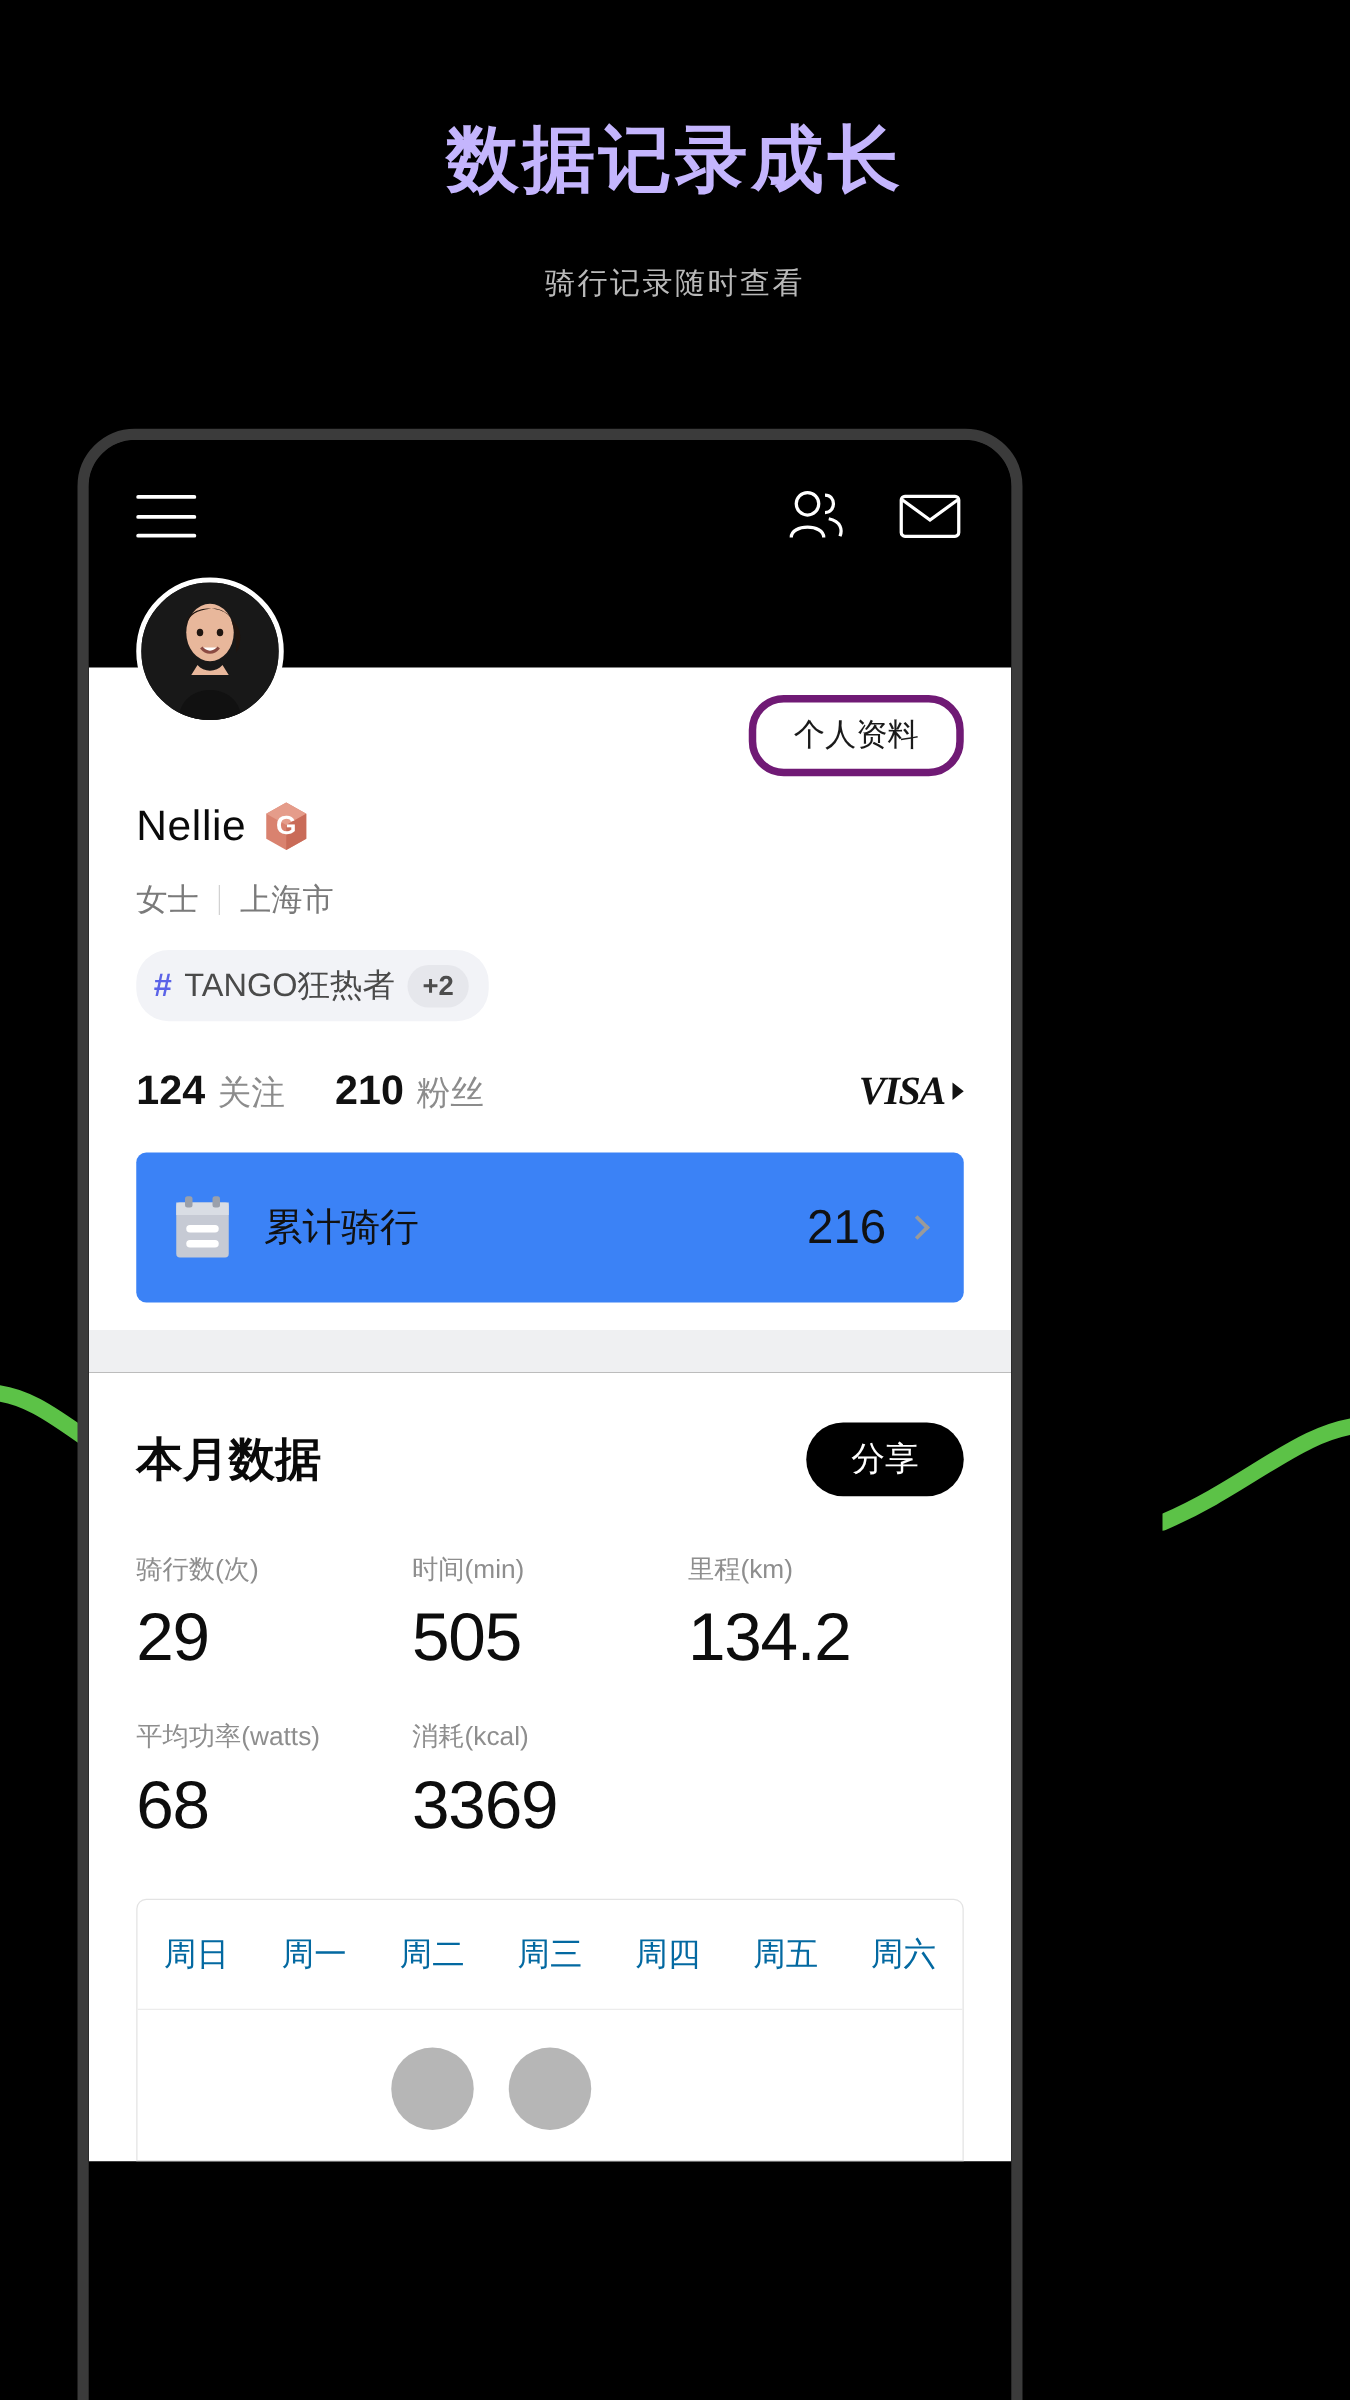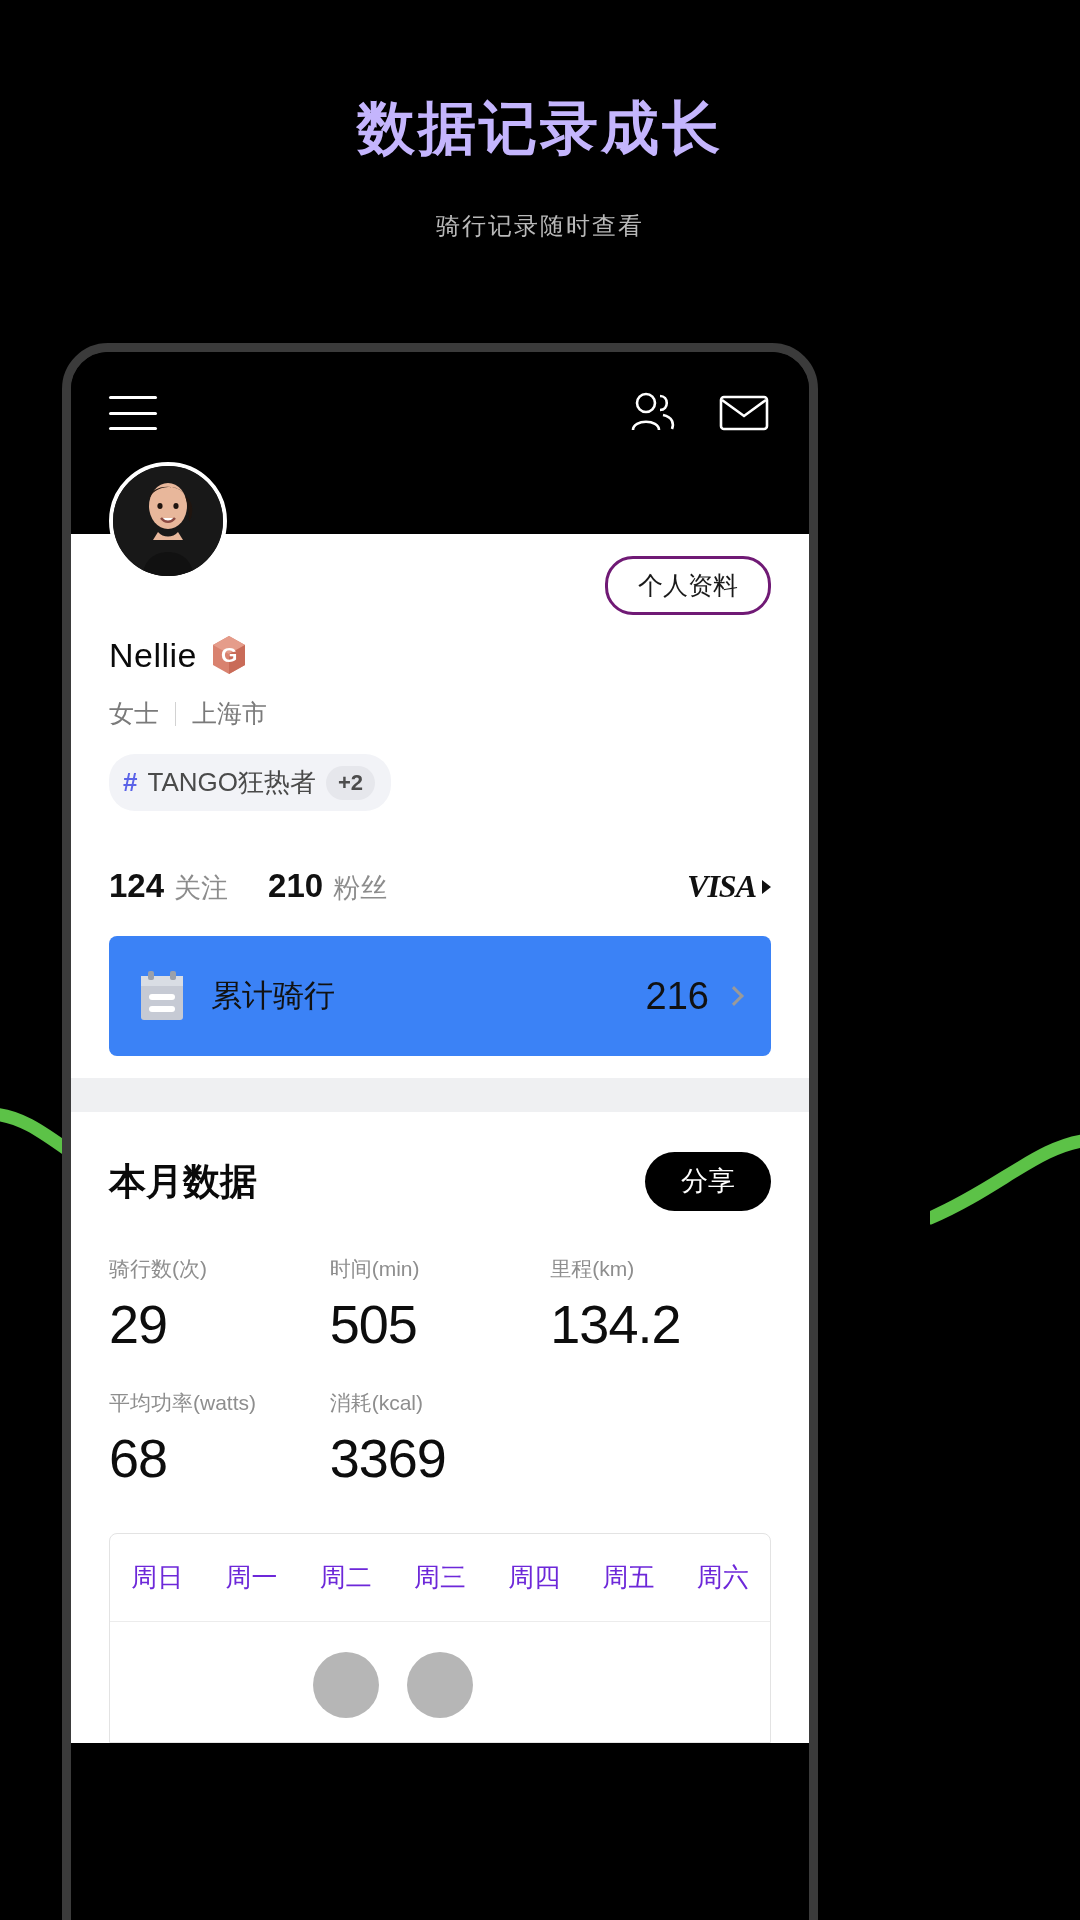--- a/index.html
+++ b/index.html
@@ -69,21 +69,21 @@
   }
   .avatar {
     position:absolute; left:38px; top:-72px;
     width:118px; height:118px; border-radius:50%;
     border:4px solid #fff;
     background:#1c1c1c;
     overflow:hidden;
   }
   .profile-btn-row { display:flex; justify-content:flex-end; padding-top:22px; }
   .profile-btn {
-    border:3px solid #701a75; border-radius:28px;
+    border:6px solid #701a75; border-radius:28px;
     padding:14px 30px; font-size:25px; color:#1a1a1a;
     background:#fff; line-height:1;
   }
   .name-row { display:flex; align-items:center; gap:14px; margin-top:20px; }
   .name { font-size:34px; color:#0a0a0a; font-weight:normal; letter-spacing:0.5px; }
   .g-badge {
     width:36px; height:40px; position:relative;
     display:flex; align-items:center; justify-content:center;
   }
   .g-badge span {
@@ -98,21 +98,21 @@
     padding:11px 16px 11px 14px; margin-top:24px;
   }
   .chip-hash { color:#5b63e8; font-size:26px; font-weight:bold; }
   .chip-text { color:#4a4a4a; font-size:26px; }
   .chip-plus {
     background:#e6e7ec; border-radius:20px;
     color:#4d4d4d; font-size:22px; font-weight:bold;
     padding:4px 12px;
   }
   .stats-row {
-    display:flex; align-items:center; margin-top:56px; gap:40px;
+    display:flex; align-items:center; margin-top:36px; gap:40px;
   }
   .stat-item { display:flex; align-items:baseline; gap:10px; }
   .stat-num { font-size:33px; color:#111; font-weight:bold; }
   .stat-lbl { font-size:27px; color:#8c8c8c; }
   .visa {
     margin-left:auto; display:flex; align-items:center; gap:6px;
   }
   .visa-word {
     font-family:"Liberation Serif",serif;
     font-style:italic; font-weight:bold; font-size:32px;
@@ -164,21 +164,21 @@
   
   .week-card {
     margin-top:44px; border:1px solid #e3e3e3;
     border-radius:8px 8px 0 0; overflow:hidden;
   }
   .week-head {
     display:flex; border-bottom:1px solid #ececec;
     padding:26px 0;
   }
   .week-day {
-    flex:1; text-align:center; font-size:26px; color:#6d28d9;
+    flex:1; text-align:center; font-size:26px; color:#0369a1;
   }
   .week-body {
     display:flex; padding:30px 0 0 0; height:120px;
   }
   .week-col { flex:1; display:flex; justify-content:center; align-items:flex-start; }
   .bubble { width:66px; height:66px; border-radius:50%; background:#b6b6b6; }
 </style>
 </head>
 <body>
 

